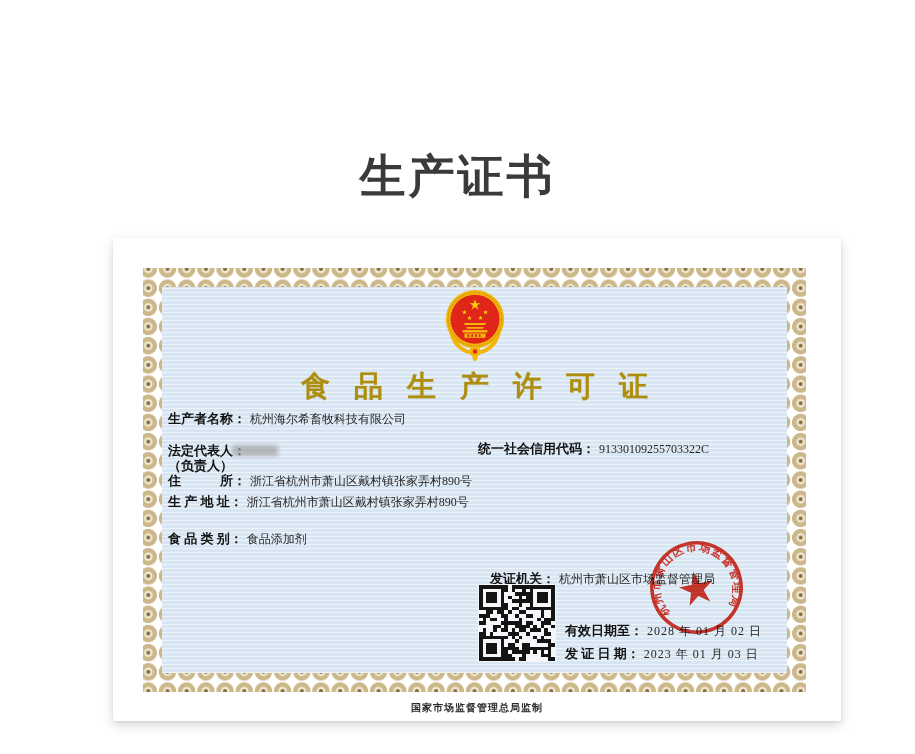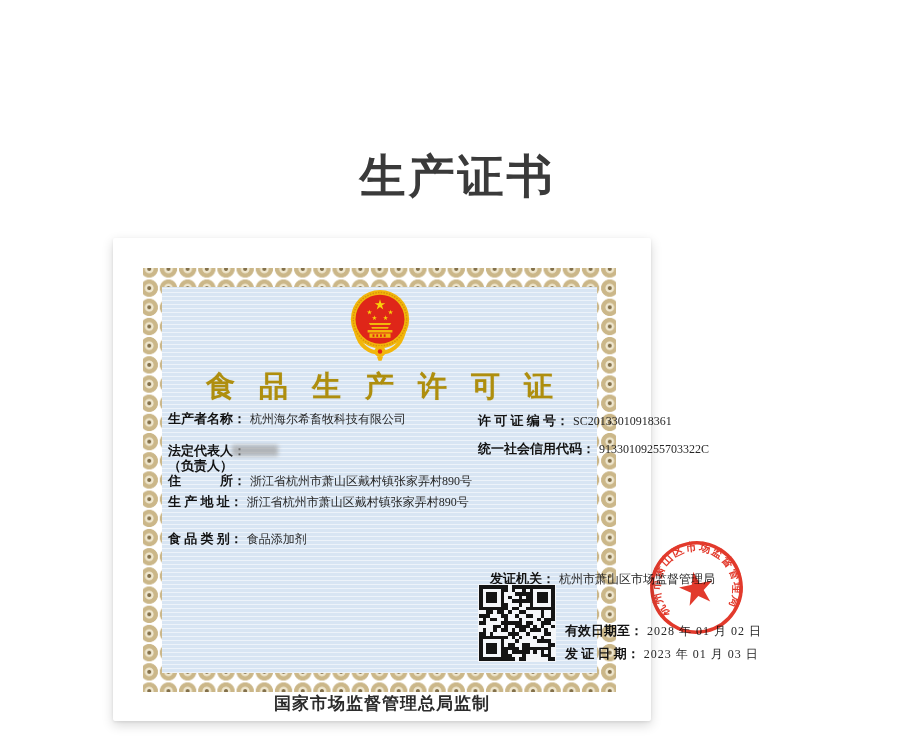--- a/index.html
+++ b/index.html
@@ -8,21 +8,21 @@
 
   .page { position:relative; width:915px; height:754px; }
 
   .page-title {
     position:absolute; top:146px; left:0; width:100%;
     text-align:center; font-family:"Liberation Sans","DejaVu Sans",sans-serif;
     font-weight:bold; font-size:46px; color:#3a3a3a; letter-spacing:3px;
   }
 
   .sheet {
-    position:absolute; left:113px; top:238px; width:538px; height:483px;
+    position:absolute; left:113px; top:238px; width:728px; height:483px;
     background:#ffffff; border-radius:2px;
     box-shadow:0 4px 12px rgba(0,0,0,.16), 0 1px 3px rgba(0,0,0,.08);
   }
 
   
   .frame {
     position:absolute; left:30px; top:30px; right:35px; bottom:29px;
     background-color:#ffffff;
     background-image:
       radial-gradient(circle, #83704a 1.6px, rgba(0,0,0,0) 2.3px),
@@ -66,21 +66,21 @@
   .qr i.b { background:#141414; }
 
   .seal { position:absolute; left:486px; top:252px; width:97px; height:97px;
           transform:rotate(-12deg); opacity:.92; mix-blend-mode:multiply; }
   .seal text { font-family:"Liberation Serif","DejaVu Serif",serif;
                font-weight:bold; font-size:11.5px; letter-spacing:1.5px;
                fill:#e0291a; }
 
   .footer {
     position:absolute; bottom:6px; left:0; width:100%; text-align:center;
-    font-weight:bold; font-size:17px; color:#2b2b2b; letter-spacing:1px;
+    font-weight:bold; font-size:10px; color:#2b2b2b; letter-spacing:1px;
   }
 </style>
 </head>
 <body>
 
 <div class="page">
 
   <h1 class="page-title">生产证书</h1>
 
   <div class="sheet">
@@ -137,24 +137,20 @@
         <div class="row" style="left:6px; top:207px;">
           <span class="lbl">生 产 地 址：</span>
           <span class="val">浙江省杭州市萧山区戴村镇张家弄村890号</span>
         </div>
 
         <div class="row" style="left:6px; top:244px;">
           <span class="lbl">食 品 类 别：</span>
           <span class="val">食品添加剂</span>
         </div>
 
-        <div class="row" style="left:316px; top:126px;">
-          <span class="lbl">许 可 证 编 号：</span>
-          <span class="val">SC20133010918361</span>
-        </div>
 
         <div class="row" style="left:316px; top:154px;">
           <span class="lbl">统一社会信用代码：</span>
           <span class="val">91330109255703322C</span>
         </div>
 
         <div class="row" style="left:328px; top:284px;">
           <span class="lbl">发证机关：</span>
           <span class="val">杭州市萧山区市场监督管理局</span>
         </div>

